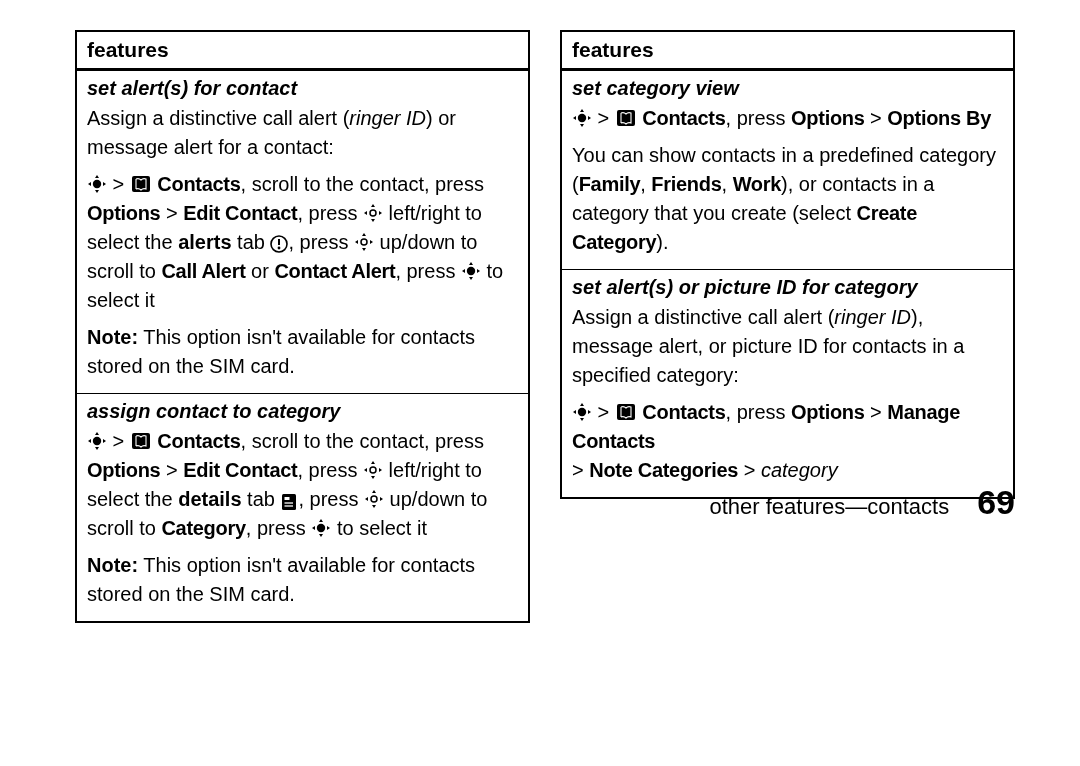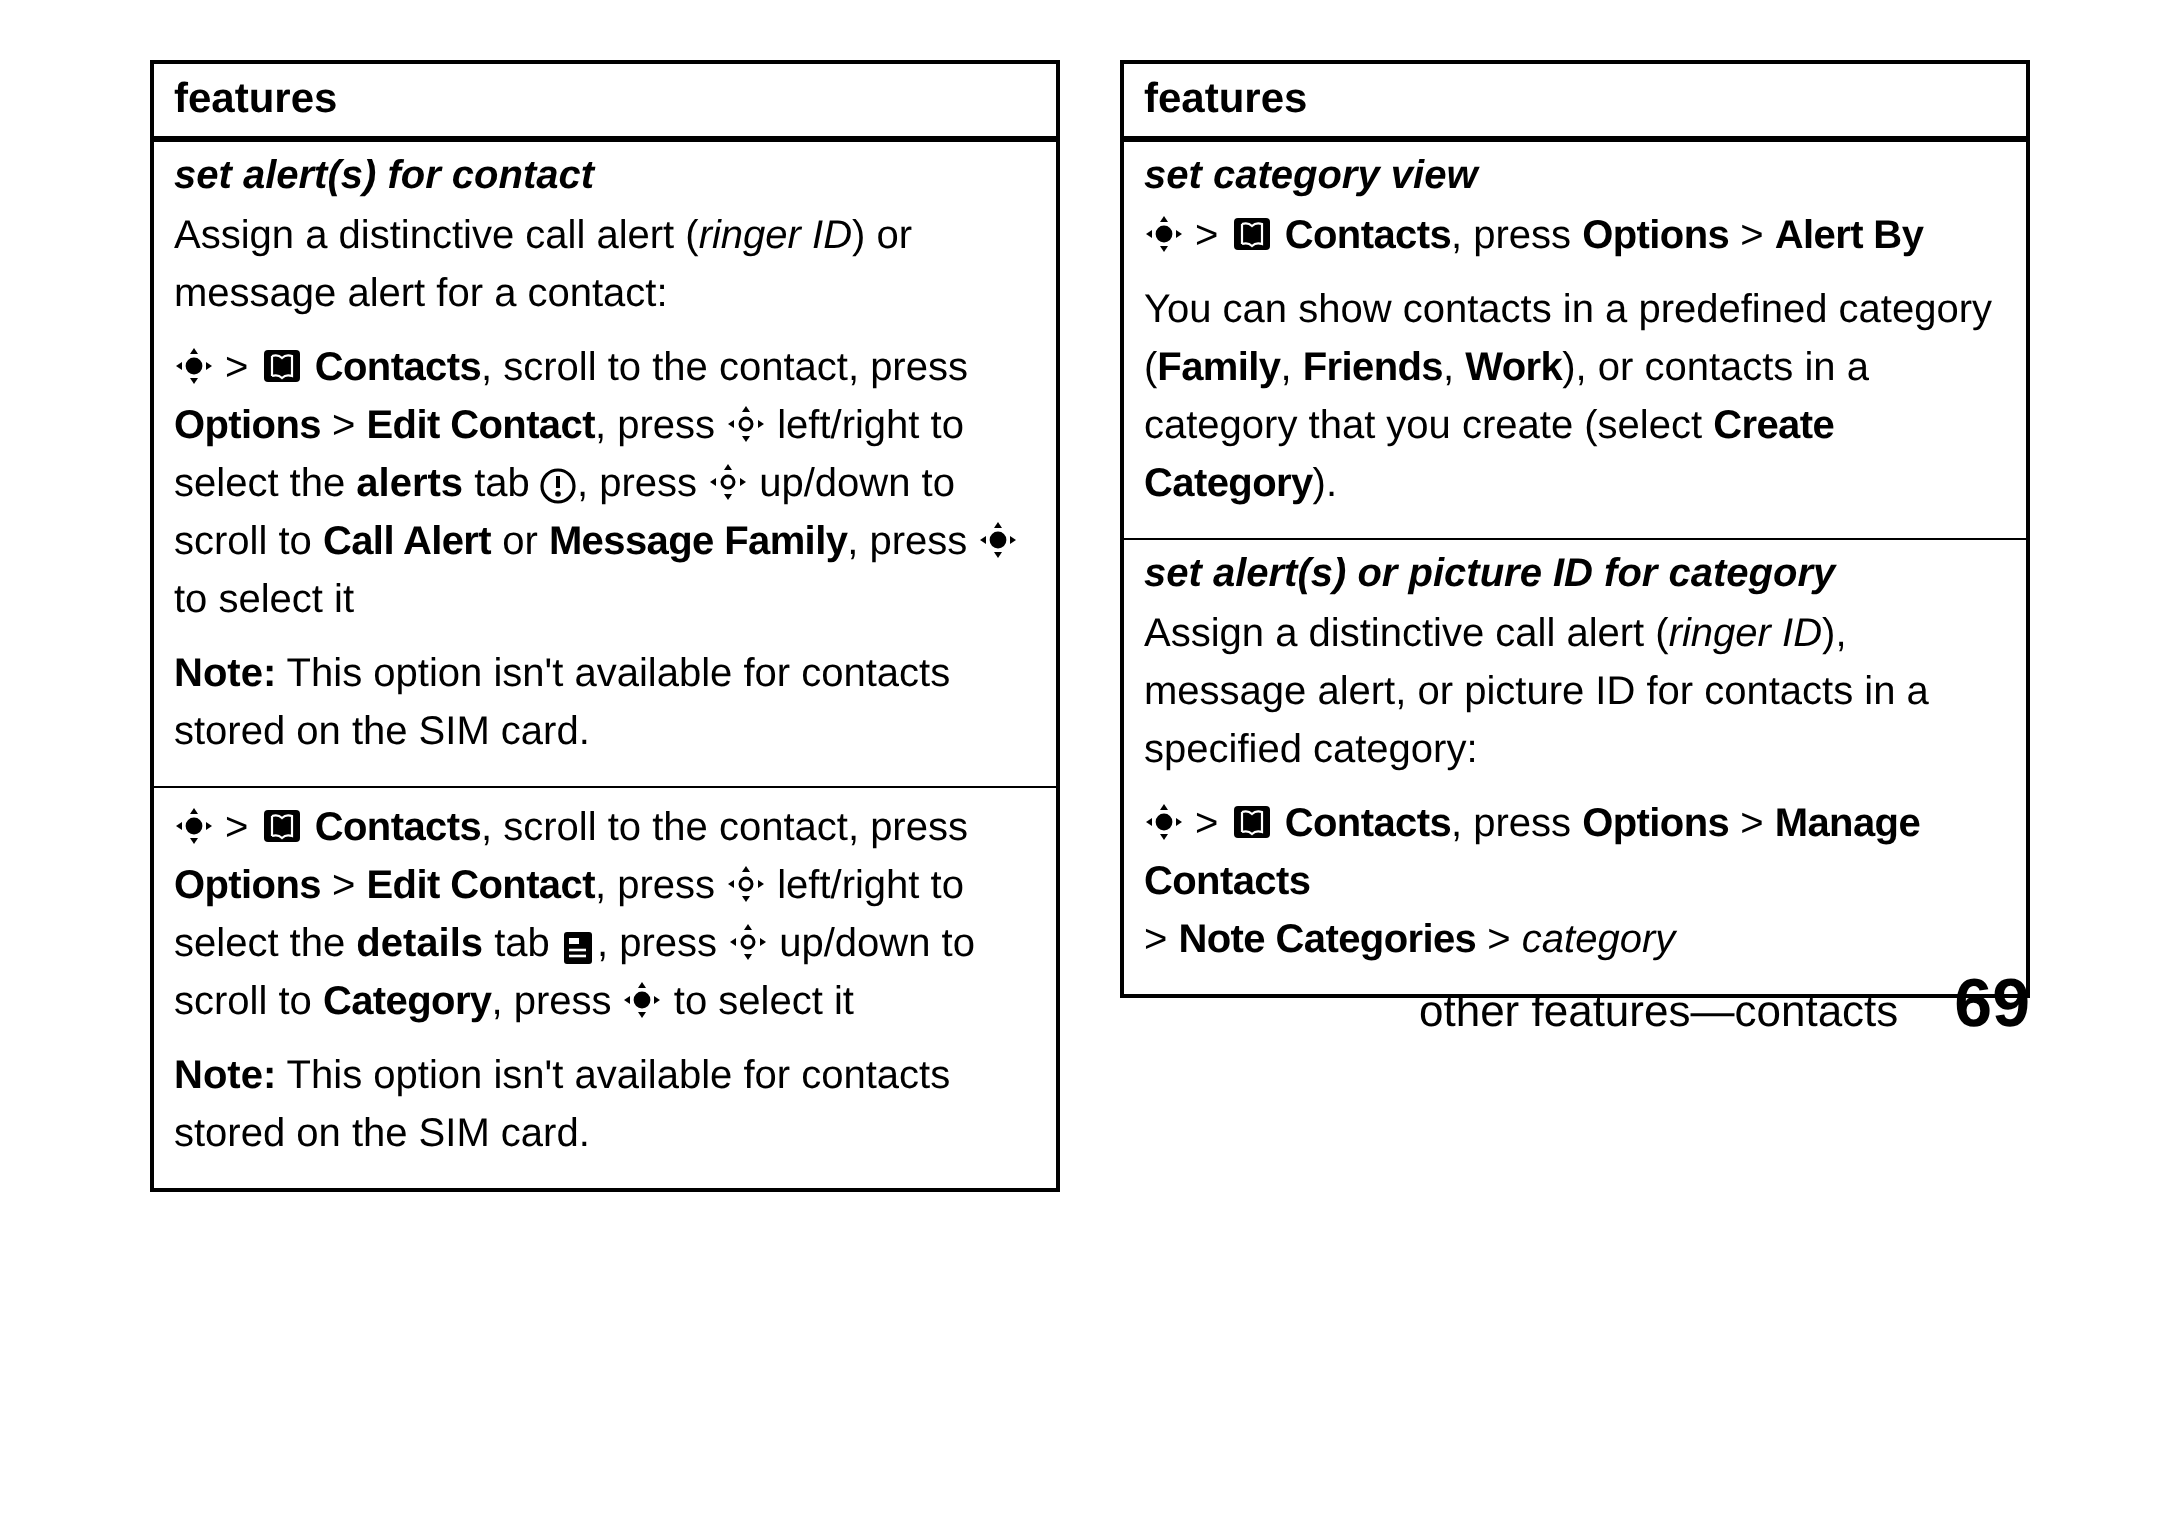--- a/index.html
+++ b/index.html
@@ -84,32 +84,33 @@
                 </svg>
               <span class="narrow">Contacts</span><span>, scroll to the contact, press </span><span class="narrow">Options</span>
               <span>&gt; </span><span class="narrow">Edit Contact</span><span>, press </span>
               <svg class="icon">
                   <use href="#ic-nav"></use>
                 </svg><span> left/right to select the </span><span class="bold">alerts</span><span> tab </span><svg class="icon-tab">
                   <use href="#ic-tab-alert"></use>
                 </svg><span>, press </span>
               <svg class="icon">
                   <use href="#ic-nav"></use>
-                </svg><span> up/down to scroll to </span><span class="narrow">Call Alert</span><span> or </span><span class="narrow">Message Family</span><span>, press </span>
+                </svg><span> up/down to scroll to </span><span class="narrow">Call Alert</span><span> or </span><span class="narrow">Contact Alert</span><span>, press </span>
               <svg class="icon">
                   <use href="#ic-center"></use>
                 </svg><span> to select it</span>
             </p>
             <p>
               <span class="bold">Note:</span><span> This option isn't available for contacts stored on the SIM card.</span>
             </p>
           </div>
         </div>
 
         <div class="section">
+          <div class="section-title">assign contact to category</div>
           <div class="body">
             <p>
               <svg class="icon">
                   <use href="#ic-center"></use>
                 </svg>
               &gt;
               <svg class="icon icon-wide">
                   <use href="#ic-book"></use>
                 </svg>
               <span class="narrow">Contacts</span><span>, scroll to the contact, press </span><span class="narrow">Options</span>
@@ -143,21 +144,21 @@
           <div class="section-title">set category view</div>
           <div class="body">
             <p>
               <svg class="icon">
                   <use href="#ic-center"></use>
                 </svg>
               &gt;
               <svg class="icon icon-wide">
                   <use href="#ic-book"></use>
                 </svg>
-              <span class="narrow">Contacts</span><span>, press </span><span class="narrow">Options</span><span> &gt; </span><span class="narrow">Alert By</span>
+              <span class="narrow">Contacts</span><span>, press </span><span class="narrow">Options</span><span> &gt; </span><span class="narrow">Options By</span>
             </p>
             <p>
               <span>You can show contacts in a predefined category (</span><span class="narrow">Family</span><span>, </span><span class="narrow">Friends</span><span>, </span><span class="narrow">Work</span><span>), or contacts in a category that you create (select </span><span class="narrow">Create Category</span><span>).</span>
             </p>
           </div>
         </div>
 
         <div class="section">
           <div class="section-title">set alert(s) or picture ID for category</div>
           <div class="body">

